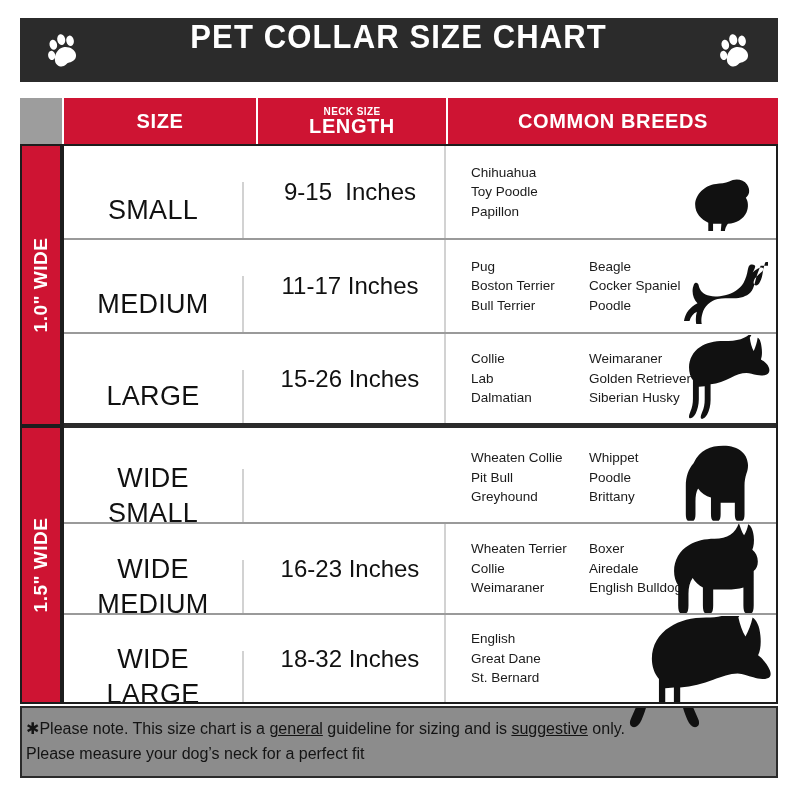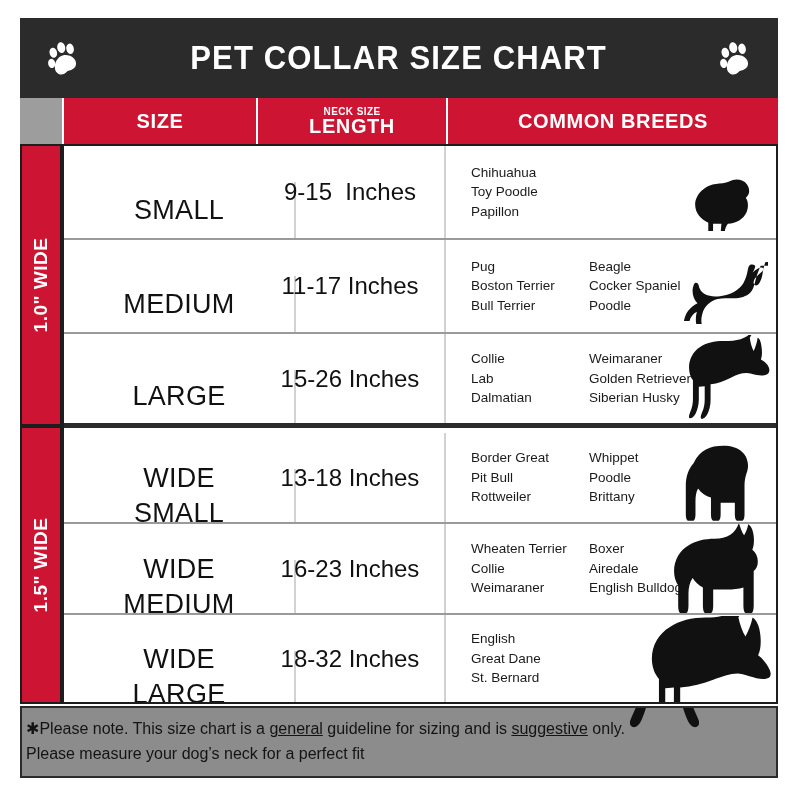--- a/index.html
+++ b/index.html
@@ -13,23 +13,23 @@
     position:absolute;
     left:20px; top:18px;
     width:758px; height:760px;
     background:#ffffff;
     box-sizing:border-box;
   }
 
   
   .titlebar{
     position:absolute; left:0; top:0;
-    width:758px; height:80px;
+    width:758px; height:64px;
     background:#2b2b2b;
-    display:flex; align-items:center; justify-content:center;
+    display:flex; align-items:flex-start; justify-content:center;
   }
   .title-text{
     color:#ffffff;
     font-size:33px;
     font-weight:700;
     letter-spacing:1.2px;
     transform:scaleX(0.94);
   }
   .paw{
     position:absolute; top:50%;
@@ -98,21 +98,21 @@
 
   .row{
     position:absolute; left:0; width:712px;
     box-sizing:border-box;
     border-bottom:2px solid #9a9a9a;
   }
   .row.sect-end{border-bottom:5px solid #2b2b2b;}
   .row.last{border-bottom:none;}
 
   .cell-size{
-    position:absolute; left:0; top:0; bottom:0; width:232px;
+    position:absolute; left:0; top:0; bottom:0; width:180px;
     border-right:2px solid #d2d2d2;
     box-sizing:border-box;
     display:flex; align-items:center; justify-content:center;
     text-align:center;
     margin-top:36px;
   }
   .cell-size .sz{
     font-size:27px; letter-spacing:.3px; color:#111;
     line-height:1.28;
   }
@@ -294,28 +294,25 @@
             <path fill="#111111" d="M116 4c1 8 3 15 6 20 3-6 5-13 6-20 3 1 5 6 6 14 1 7 1 14-1 19 5 3 10 7 12 12 2 5 1 9-3 11-4 2-10 2-15 1-6-1-11-3-16-3-8 0-16 3-24 7-10 5-20 9-31 10l0 24c0 8-2 16-5 22-3 5-7 8-9 7-2-1-1-5 1-10 3-6 4-13 4-20l0-20-9 1 0 19c0 8-2 16-5 22-3 5-7 8-9 7-2-1-1-5 1-10 3-6 4-13 4-20l0-28c-4-5-6-12-6-20 0-12 6-24 17-31 9-6 22-9 36-9 10 0 19-1 26-3 6-2 11-5 14-8 3-3 5-6 6-8 1-2 2-4 4-4z"></path>
           </svg>
         </span>
       </div>
 
       <div class="row" style="top:287px;height:91px;">
         <div class="cell-size">
           <span class="sz" style="white-space:pre-line;">WIDE
 SMALL</span>
         </div>
-        <div class="cell-len">
-          <span class="ln">13-18 Inches</span>
-        </div>
-        <div class="cell-breeds">
-          <div class="bcol c1">
-            <div>Border Great</div>
+        <div class="cell-breeds">
+          <div class="bcol c1">
+            <div>Wheaten Collie</div>
             <div>Pit Bull</div>
-            <div>Rottweiler</div>
+            <div>Greyhound</div>
           </div>
           <div class="bcol c2">
             <div>Whippet</div>
             <div>Poodle</div>
             <div>Brittany</div>
           </div>
         </div>
         <span class="silhouette" style="right:14px;bottom:0px;">
           <svg width="84" height="80" viewBox="0 0 130 124">
             <path fill="#111111" d="M70 6c12 0 22 3 29 9 5 4 8 10 9 17 1 6 0 12-2 17-2 6-3 12-3 19l0 44c0 5-1 9-3 10l-9 0c-2-1-3-5-3-10l0-18-22 0 0 18c0 5-1 9-3 10l-9 0c-2-1-3-5-3-10l0-26c-8-2-15-7-20-14-3 5-4 12-4 20l0 20c0 5-1 9-3 10l-9 0c-2-1-3-5-3-10l0-44c0-14 4-26 12-35C34 12 50 6 70 6z"></path>

